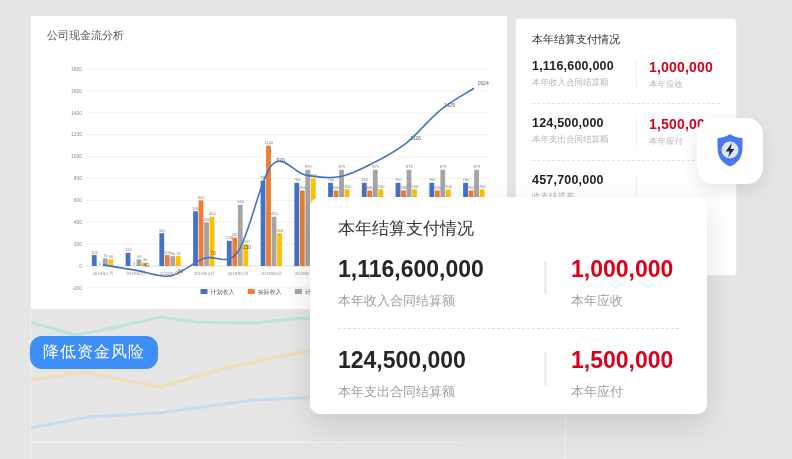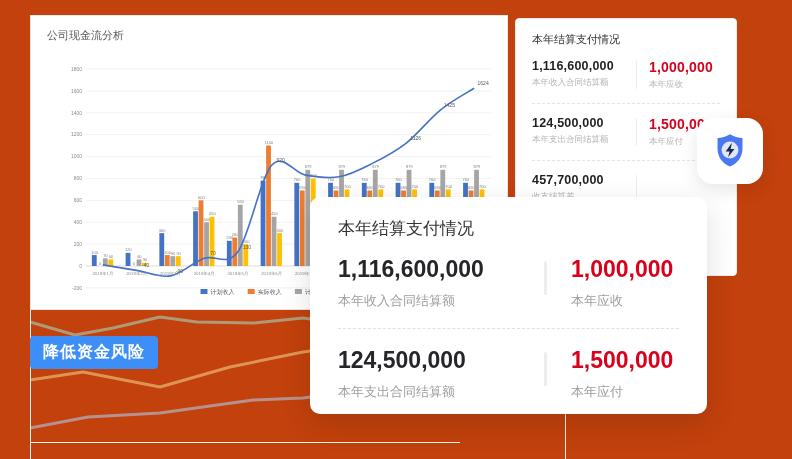--- a/index.html
+++ b/index.html
@@ -1,17 +1,17 @@
 <!DOCTYPE html>
 <html><head>
 <meta charset="utf-8">
 <style>
   html,body{margin:0;padding:0;background:#fff;}
   *{box-sizing:border-box;font-family:"Liberation Sans","DejaVu Sans",sans-serif;}
-  .stage{position:relative;width:792px;height:459px;background:#c2410c;overflow:hidden;}
+  .stage{position:relative;width:792px;height:459px;background:#e5e5e5;overflow:hidden;}
 
   
   .deco{position:absolute;left:25px;top:312px;z-index:0;}
   .vline{position:absolute;width:1px;background:#efefef;z-index:0;}
   .v1{left:30px;top:310px;height:149px;}
   .v2{left:565px;top:300px;height:159px;}
   .hline{position:absolute;left:30px;top:442px;width:430px;height:1px;background:#f2f2f2;z-index:0;}
 
   
   .chart-card{position:absolute;left:30px;top:15px;width:478px;height:295px;
@@ -43,21 +43,21 @@
   .p-row{display:flex;align-items:flex-start;}
   .p-col.left{flex:0 0 206px;}
   .p-div{width:3px;background:#ededed;height:34px;margin:5px 24px 0 0;flex:0 0 3px;border-radius:2px;}
   .p-val{font-size:23px;font-weight:bold;color:#26262a;white-space:nowrap;}
   .p-val.red{color:#d9001b;}
   .p-lab{font-size:13px;color:#9e9e9e;margin-top:9px;white-space:nowrap;}
   .p-dash{border-top:1px dashed #e0e0e0;margin:18px 0;}
 
   
   .badge{position:absolute;left:30px;top:336px;background:#3e8ef7;color:#fff;font-size:16px;
-    padding:6px 13px;border-radius:4px;z-index:2;letter-spacing:1px;font-weight:bold;}
+    padding:6px 13px;border-radius:12px;z-index:2;letter-spacing:1px;}
 </style>
 </head>
 <body>
 
 <div class="stage">
 
   <svg class="deco" width="545" height="140">
     <polyline points="5,10 50,23 88,16 135,5 172,10 228,11 278,6 330,13 400,7 480,11 540,5" fill="none" stroke="#9fe3cd" stroke-width="3" stroke-linejoin="round" opacity="0.55"></polyline>
     <polyline points="5,68 58,60 135,75 205,55 278,40 340,32 440,20 540,26" fill="none" stroke="#f6d98f" stroke-width="3" stroke-linejoin="round" opacity="0.55"></polyline>
     <polyline points="5,116 63,105 135,101 228,88 278,86 340,78 440,68 540,60" fill="none" stroke="#add4f7" stroke-width="3" stroke-linejoin="round" opacity="0.55"></polyline>

